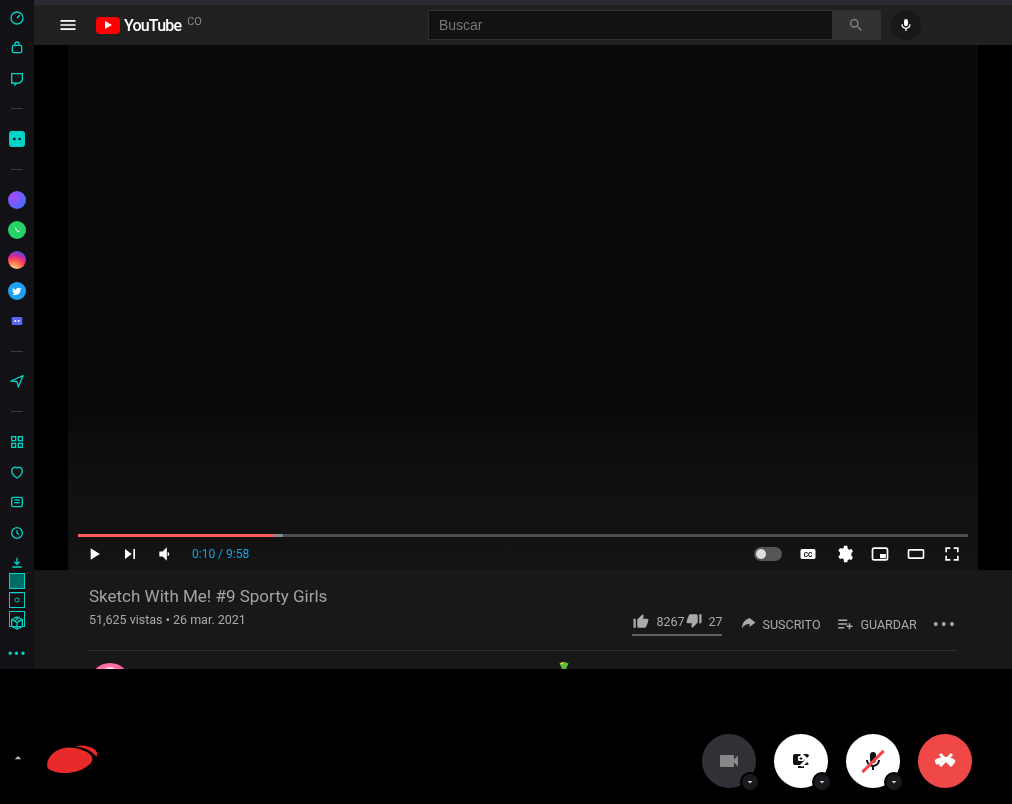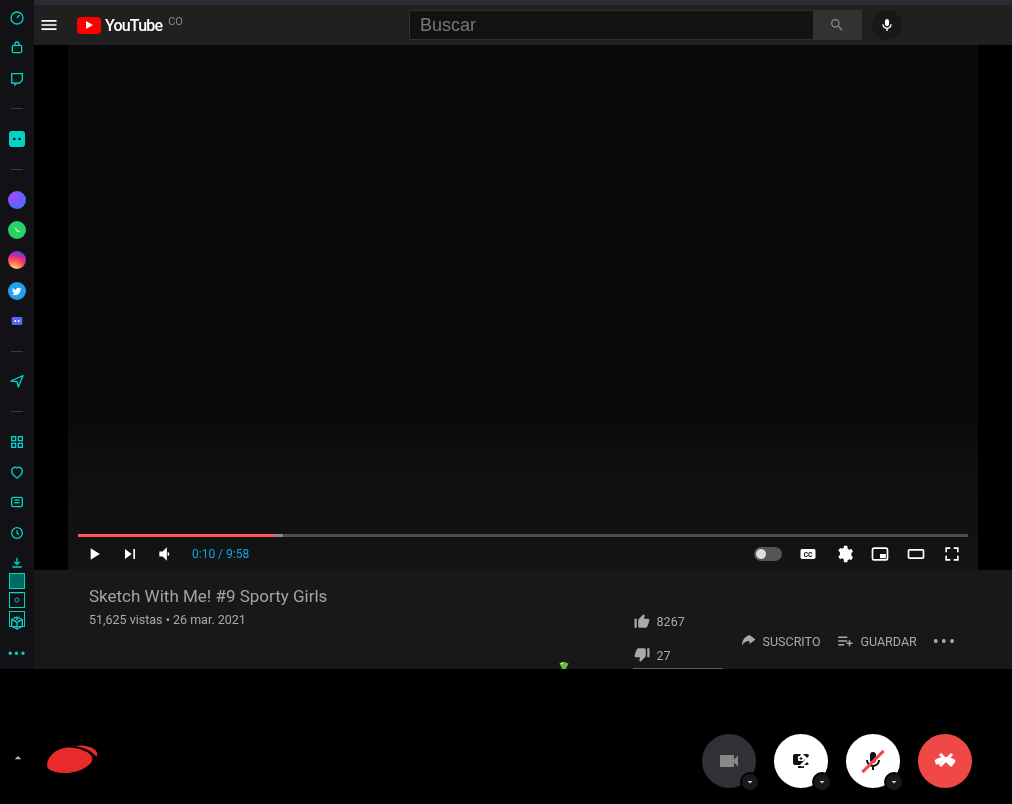--- a/index.html
+++ b/index.html
@@ -11,31 +11,31 @@
   .gx-divider { width: 12px; height: 1px; background: #3a3a42; margin: 0 auto; }
   .gx-ico { width: 16px; height: 16px; display:flex; align-items:center; justify-content:center; }
   .gx-ico svg { width: 16px; height: 16px; }
   .dot { width: 18px; height: 18px; border-radius: 50%; }
   .gx-more { color: #00d4c4; font-size: 16px; letter-spacing: 1px; }
 
   .gx-frame-top { position: absolute; left: 34px; top: 0; right: 0; height: 5px; background: #2b2b33; }
   .gx-workspace { position: absolute; left: 34px; top: 5px; width: 978px; height: 664px; background: #181818; overflow: hidden; }
 
   
-  .yt-header { height: 40px; background: #202020; display: flex; align-items: center; padding: 0 3px; gap: 16px; }
+  .yt-header { height: 40px; background: #202020; display: flex; align-items: center; padding: 0 22px; gap: 16px; }
   .hamburger { width: 24px; height: 24px; display: flex; align-items: center; justify-content: center; cursor: pointer; }
   .hamburger svg { width: 20px; height: 20px; fill: #fff; }
   .yt-logo { display: flex; align-items: center; cursor: pointer; gap: 4px; }
   .yt-logo-mark { width: 24px; height: 17px; background: #ff0000; border-radius: 4px; display:flex; align-items:center; justify-content:center; }
   .yt-logo-mark::after { content:''; border-left: 7px solid #fff; border-top: 4px solid transparent; border-bottom: 4px solid transparent; }
   .yt-logo-text { color: #fff; font-weight: 500; font-size: 16px; letter-spacing: -0.8px; }
   .yt-logo-sup { color: #888; font-size: 11px; margin-left: 2px; margin-top: -8px; }
   .yt-header-spacer { flex: 1; }
   .search-wrap { display: flex; align-items: center; margin-left: 210px; }
-  .search-input { width: 405px; height: 30px; background: #121212; border: 1px solid #303030; color: #ccc; padding: 0 10px; font-size: 18px; outline: none; }
+  .search-input { width: 405px; height: 30px; background: #121212; border: 1px solid #303030; color: #ccc; padding: 0 10px; font-size: 14px; outline: none; }
   .search-input::placeholder { color: #777; }
   .search-btn { width: 48px; height: 30px; background: #323232; border: 1px solid #303030; border-left: none; display:flex; align-items:center; justify-content:center; cursor:pointer; }
   .search-btn svg { width: 16px; height: 16px; fill: #888; }
   .mic-btn { width: 30px; height: 30px; border-radius: 50%; background: #181818; display:flex; align-items:center; justify-content:center; margin-left: 10px; cursor:pointer; }
   .mic-btn svg { width: 16px; height: 16px; fill: #fff; }
 
   
   .theater { width: 100%; background: #000; position: relative; }
   .player { position: relative; margin: 0 auto; width: 910px; height: 525px; background: #0a0a0a; }
   .player-content { position:absolute; inset:0; background: linear-gradient(180deg, #0a0a0a 0%, #0a0a0a 70%, #141414 100%); }
@@ -333,21 +333,21 @@
       </div>
     </div>
   </div>
 
   <div class="below">
     <div class="title">Sketch With Me! #9 Sporty Girls</div>
     <div class="meta-row">
       <div class="meta-left"><span>51,625 vistas</span> • <span>26 mar. 2021</span></div>
       <div class="meta-right">
         <div style="display:flex;flex-direction:column;">
-          <div style="display:flex;gap:16px;flex-direction:column;">
+          <div style="display:flex;gap:0;">
             <div class="react-btn">
               <svg viewBox="0 0 24 24">
                   <path d="M2 21h3V9H2v12zM22 11a2 2 0 0 0-2-2h-5.3l.8-3.8V5a1.5 1.5 0 0 0-.4-1L14 3l-6.6 6.6A2 2 0 0 0 7 11v8a2 2 0 0 0 2 2h8a2 2 0 0 0 1.8-1.2l2.1-5A2 2 0 0 0 21 14z"></path>
                 </svg>
               <span>8267</span>
             </div>
             <div class="react-btn">
               <svg viewBox="0 0 24 24" style="transform:rotate(180deg)">
                   <path d="M2 21h3V9H2v12zM22 11a2 2 0 0 0-2-2h-5.3l.8-3.8V5a1.5 1.5 0 0 0-.4-1L14 3l-6.6 6.6A2 2 0 0 0 7 11v8a2 2 0 0 0 2 2h8a2 2 0 0 0 1.8-1.2l2.1-5A2 2 0 0 0 21 14z"></path>
                 </svg>

